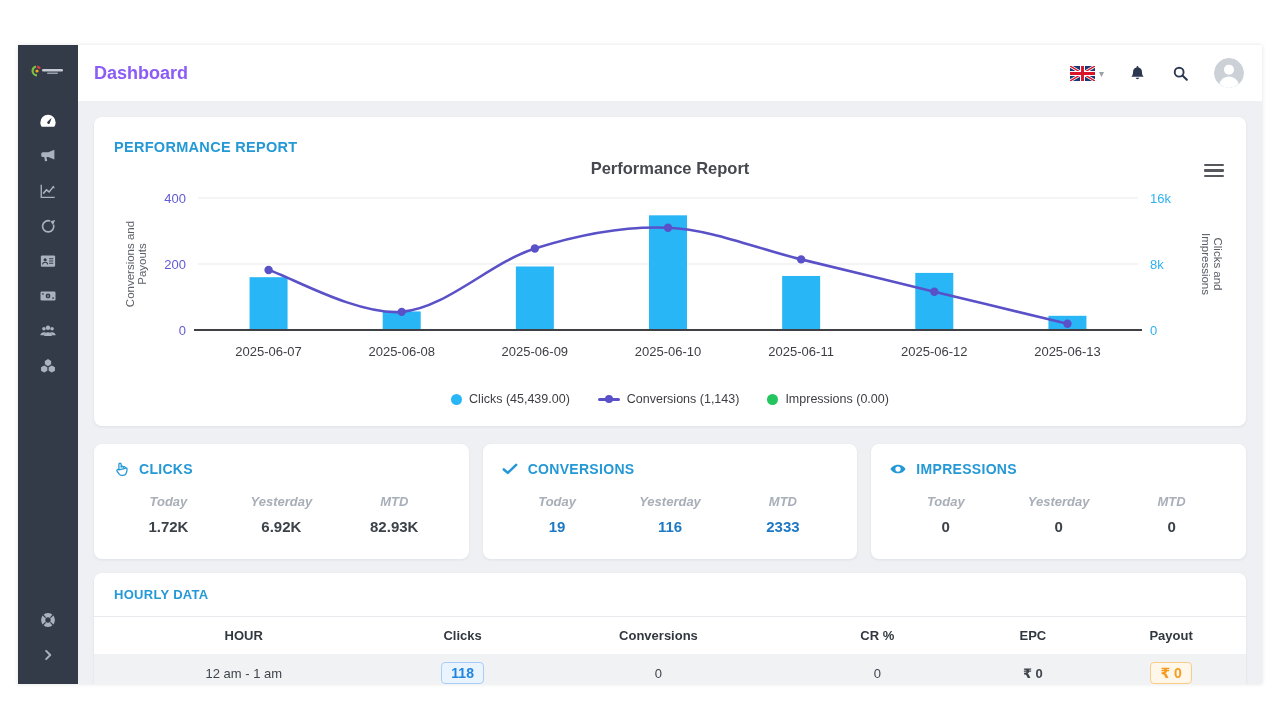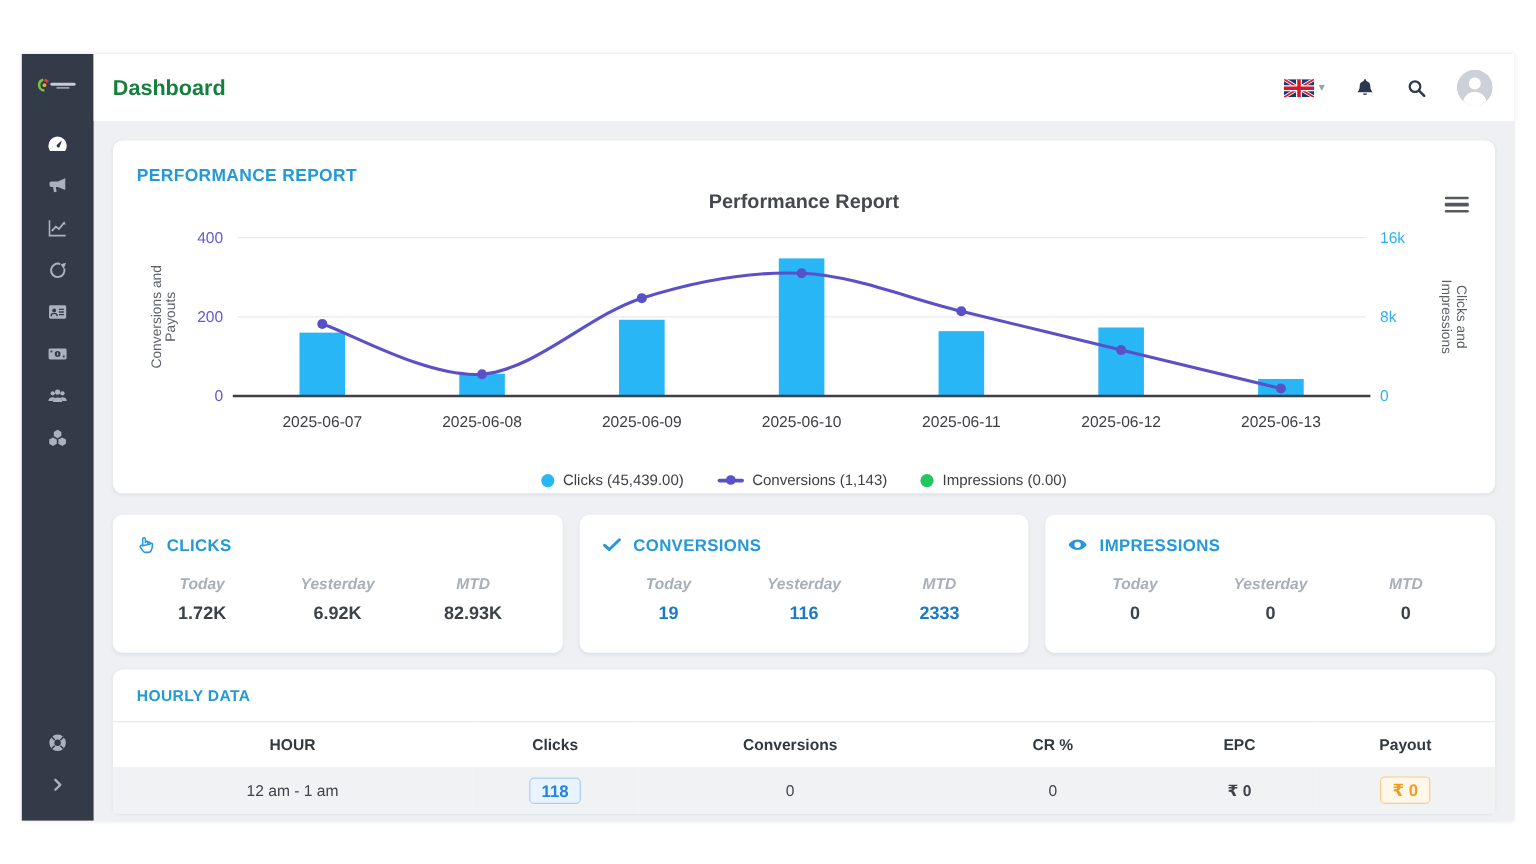--- a/index.html
+++ b/index.html
@@ -16,33 +16,33 @@
     color:#aab2bf; cursor:pointer; }
   .side-item svg { width:18px; height:18px; }
   .side-item.active { color:#ffffff; }
   .side-item.active svg { width:20px; height:20px; }
   .side-bottom { margin-top:auto; margin-bottom:10px; display:flex; flex-direction:column; align-items:center; }
 
   
   .main { flex:1; display:flex; flex-direction:column; min-width:0; }
   .topbar { height:56px; background:#ffffff; display:flex; align-items:center;
     padding:0 18px 0 16px; flex:0 0 56px; }
-  .page-title { font-size:18px; font-weight:700; color:#15803d; }
+  .page-title { font-size:18px; font-weight:700; color:#8b5cf6; }
   .topbar-right { margin-left:auto; display:flex; align-items:center; gap:24px; }
   .flag-wrap { display:flex; align-items:center; gap:4px; cursor:pointer; }
   .flag-wrap svg.flag { width:25px; height:15px; display:block; }
   .chev-down { font-size:10px; color:#9aa0a8; }
   .hdr-icon { width:19px; height:19px; color:#2b3850; cursor:pointer; }
   .avatar { width:30px; height:30px; border-radius:50%; overflow:hidden; cursor:pointer; }
 
   
   .content { flex:1; padding:16px; overflow:hidden; }
   .card { background:#ffffff; border-radius:8px; box-shadow:0 1px 3px rgba(40,50,70,.08); }
 
-  .report-card { padding:14px 20px 4px; margin-bottom:18px; position:relative; }
+  .report-card { padding:14px 20px 20px; margin-bottom:18px; position:relative; }
   .card-head { display:flex; align-items:flex-start; }
   .section-title { color:#2499d6; font-size:14.5px; font-weight:700; letter-spacing:.3px; padding-top:8px; }
   .date-box { margin-left:auto; display:flex; align-items:center; gap:7px; border:1px solid #c9ccd2;
     border-radius:6px; padding:6px 13px; font-size:13px; font-weight:700; color:#2f3338;
     background:#fff; cursor:pointer; }
   .date-box svg { width:15px; height:15px; color:#3a3f46; }
   .chart-block { position:relative; margin-top:4px; }
   .chart-title { text-align:center; font-size:16.5px; font-weight:700; color:#45484e; margin-bottom:4px; }
   .burger { position:absolute; right:2px; top:2px; width:20px; cursor:pointer; }
   .burger div { height:2.6px; background:#55595e; margin:2.8px 0; border-radius:1px; }

